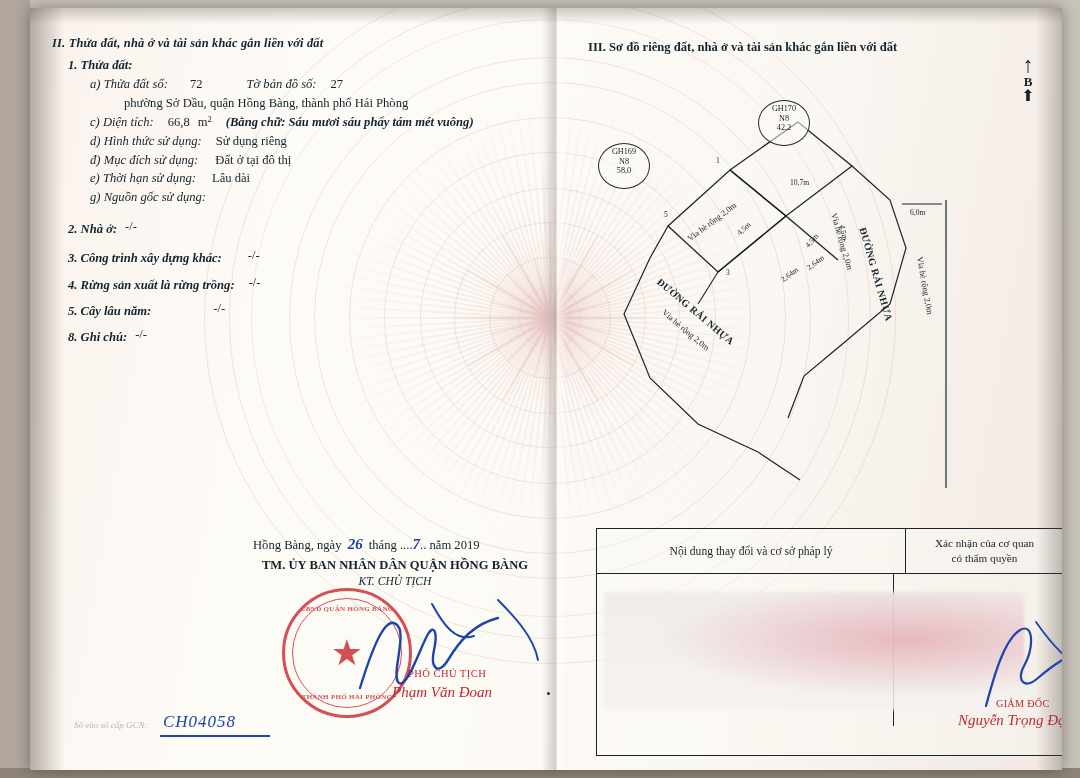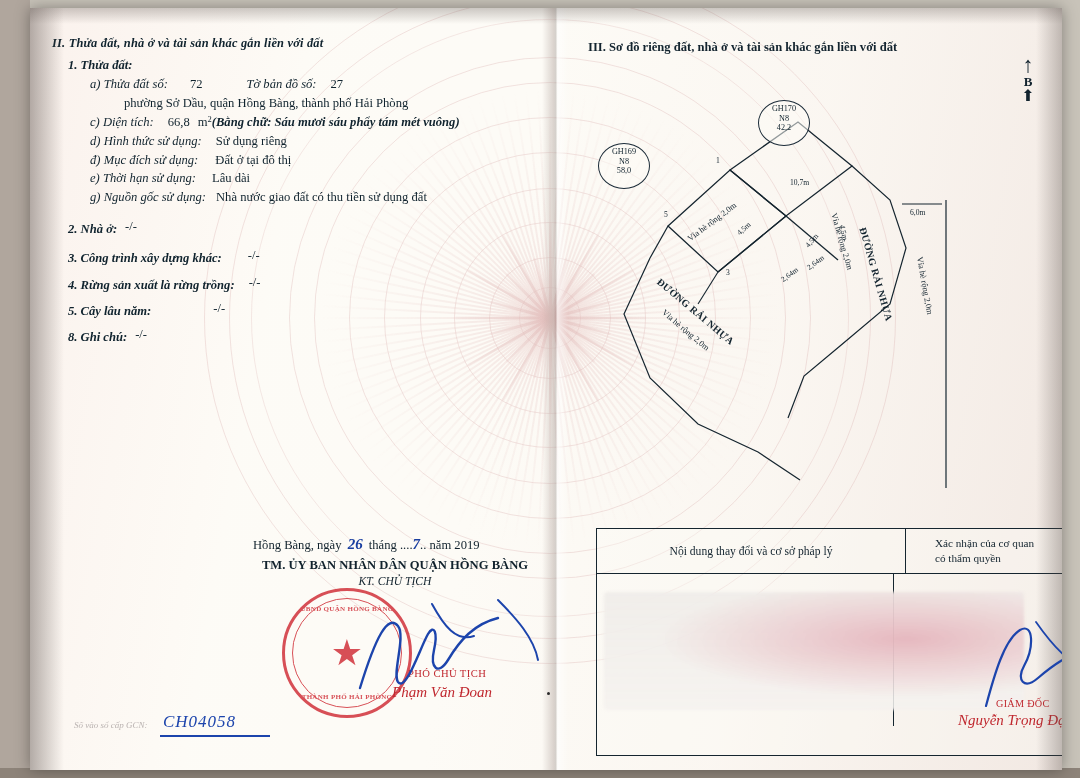--- a/index.html
+++ b/index.html
@@ -338,20 +338,21 @@
     border-right: 1.2px solid #15252f;
     display: flex; align-items: center; justify-content: center;
     text-align: center;
     font-size: 11.6px;
     color: #13242f;
     padding: 0 6px;
   }
   .tbl .t-c2 {
     flex: 1;
     display: flex; align-items: center; justify-content: center;
+    text-align: center;
     font-size: 11.2px;
     line-height: 1.3;
     color: #13242f;
     padding: 0 6px;
   }
   .tbl .t-body { display: flex; height: 152px; }
   .tbl .t-b1 { flex: 0 0 296px; border-right: 1.2px solid #15252f; }
   .tbl .t-b2 { flex: 1; }
   .redact {
     position: absolute;
@@ -594,41 +595,40 @@
         <span class="val gap-l">27</span>
       </div>
 
       <div class="indent3 tight">phường Sở Dầu, quận Hồng Bàng, thành phố Hải Phòng</div>
 
       <div class="row indent2 tight">
         <span class="lbl">c) Diện tích:</span>
         <span class="val gap-l">66,8</span>
         <span class="val" style="margin-left:8px">m</span>
           <span class="sup">2</span>
-        <span class="bold-i" style="">(Bằng chữ: Sáu mươi sáu phẩy tám mét vuông)</span>
+        <span class="bold-i" style="margin-left:14px">(Bằng chữ: Sáu mươi sáu phẩy tám mét vuông)</span>
       </div>
 
       <div class="row indent2 tight">
         <span class="lbl">d) Hình thức sử dụng:</span>
         <span class="val" style="margin-left:14px">Sử dụng riêng</span>
       </div>
 
       <div class="row indent2 tight">
         <span class="lbl">đ) Mục đích sử dụng:</span>
         <span class="val" style="margin-left:17px">Đất ở tại đô thị</span>
       </div>
 
       <div class="row indent2 tight">
         <span class="lbl">e) Thời hạn sử dụng:</span>
         <span class="val" style="margin-left:16px">Lâu dài</span>
       </div>
 
       <div class="row indent2 tight">
         <span class="lbl">g) Nguồn gốc sử dụng:</span>
-        <span class="val" style="margin-left:10px">Nhà nước giao đất có thu tiền sử dụng đất</span>
       </div>
 
       <div class="row indent1" style="margin-top:10px">
         <span class="sec-title">2. Nhà ở:</span>
         <span class="val" style="margin-left:8px">-/-</span>
       </div>
 
       <div class="row indent1" style="margin-top:7px">
         <span class="sec-title">3. Công trình xây dựng khác:</span>
         <span class="val" style="margin-left:26px">-/-</span>

